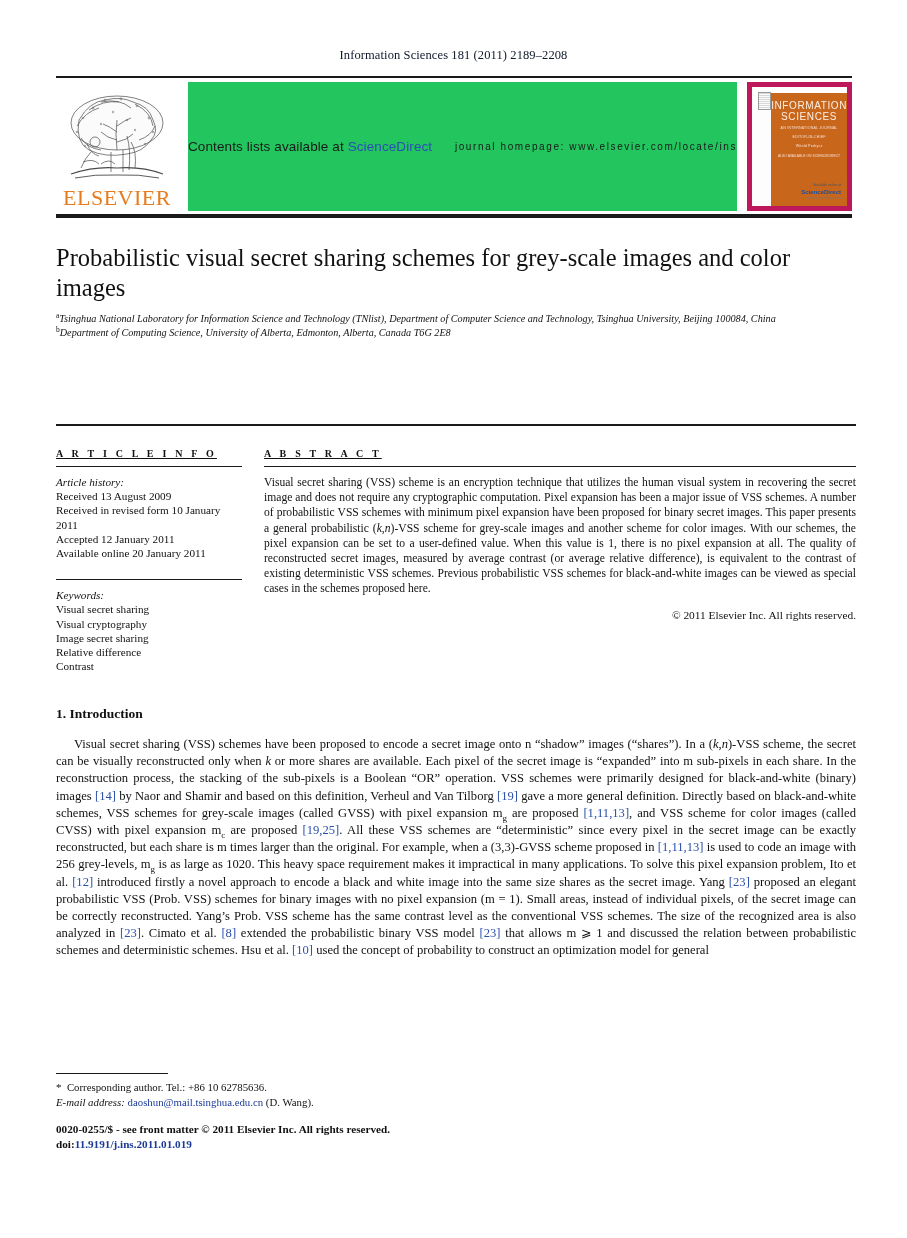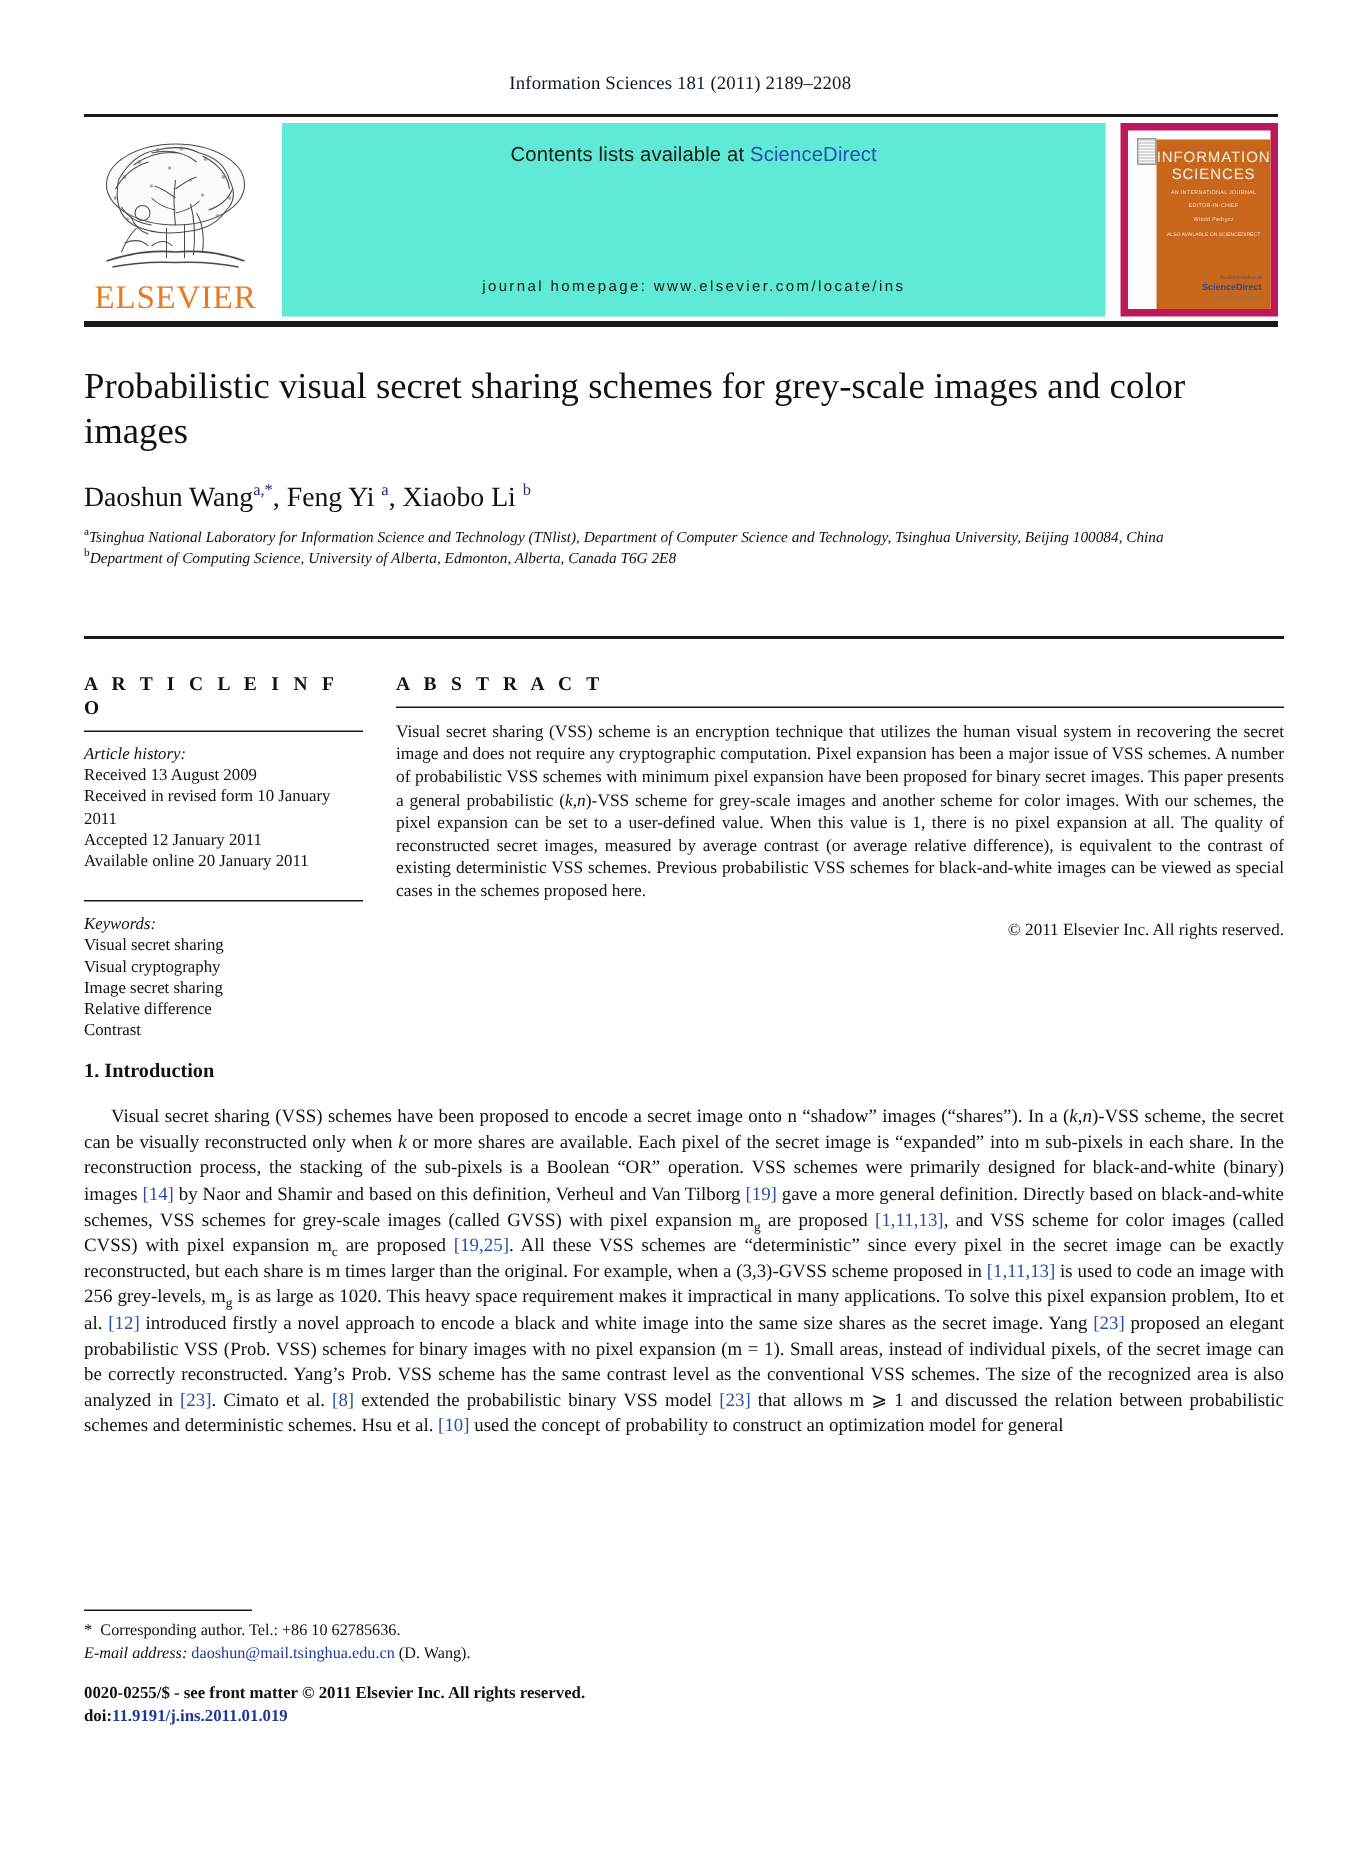--- a/index.html
+++ b/index.html
@@ -75,25 +75,25 @@
     font-family: "Liberation Serif", serif;
     font-size: 22px;
     letter-spacing: 0.5px;
     color: #E87B1E;
     line-height: 1;
     margin-top: 1px;
   }
 
   .masthead-center {
     flex: 1 1 auto;
-    background: #5eead4;
+    background: #22c55e;
     margin-left: 10px;
     margin-right: 10px;
     display: flex;
-    flex-direction: column;
+    flex-direction: row;
     align-items: center;
     justify-content: space-between;
     padding: 13px 0 14px 0;
     box-sizing: border-box;
     text-align: right;
   }
   .contents-line {
     font-family: "Liberation Sans", sans-serif;
     font-size: 13.5px;
     color: #1a1a1a;
@@ -257,23 +257,24 @@
     width: 208px;
     padding-right: 22px;
     box-sizing: border-box;
   }
   .col-abstract {
     flex: 1 1 auto;
   }
   .sec-head {
     font-family: "Liberation Serif", serif;
     font-weight: bold;
-    font-size: 13px;
+    font-size: 10px;
     letter-spacing: 3.2px;
     color: #111;
+    text-decoration: underline;
   }
   .thin-rule {
     border-top: 1px solid #1a1a1a;
     height: 0;
     margin-top: 7px;
   }
   .art-hist {
     margin-top: 8px;
     font-family: "Liberation Serif", serif;
     font-size: 11.2px;
@@ -459,21 +460,20 @@
           <div class="c">www.sciencedirect.com</div>
         </div>
       </div>
     </div>
 
     <div class="masthead-rule-bottom"></div>
   </div>
 
   <div class="title-block">
     <h1 class="paper-title">Probabilistic visual secret sharing schemes for grey-scale images and color images</h1>
-    <div class="authors">Daoshun Wang<sup>a,*</sup>, Feng Yi <sup>a</sup>, Xiaobo Li <sup>b</sup></div>
     <div class="affils">
       <div>
         <sup>a</sup><span>Tsinghua National Laboratory for Information Science and Technology (TNlist), Department of Computer Science and Technology, Tsinghua University, Beijing 100084, China</span>
       </div>
       <div>
         <sup>b</sup><span>Department of Computing Science, University of Alberta, Edmonton, Alberta, Canada T6G 2E8</span>
       </div>
     </div>
   </div>
 

